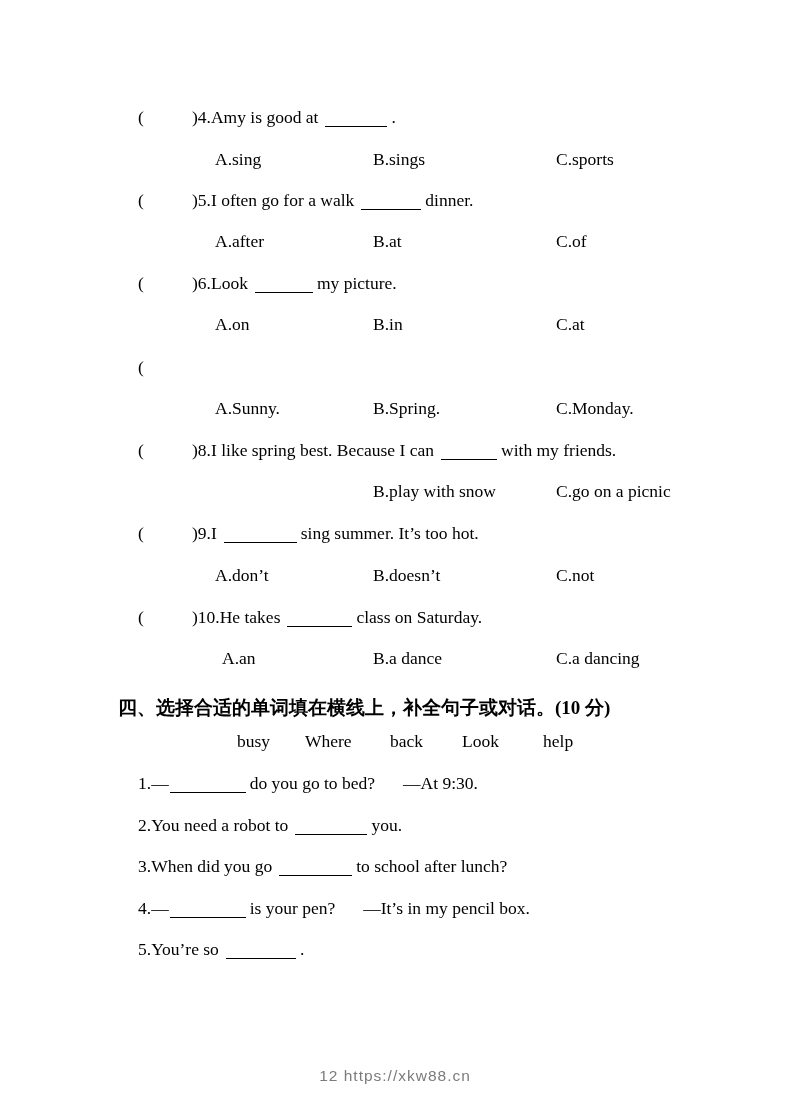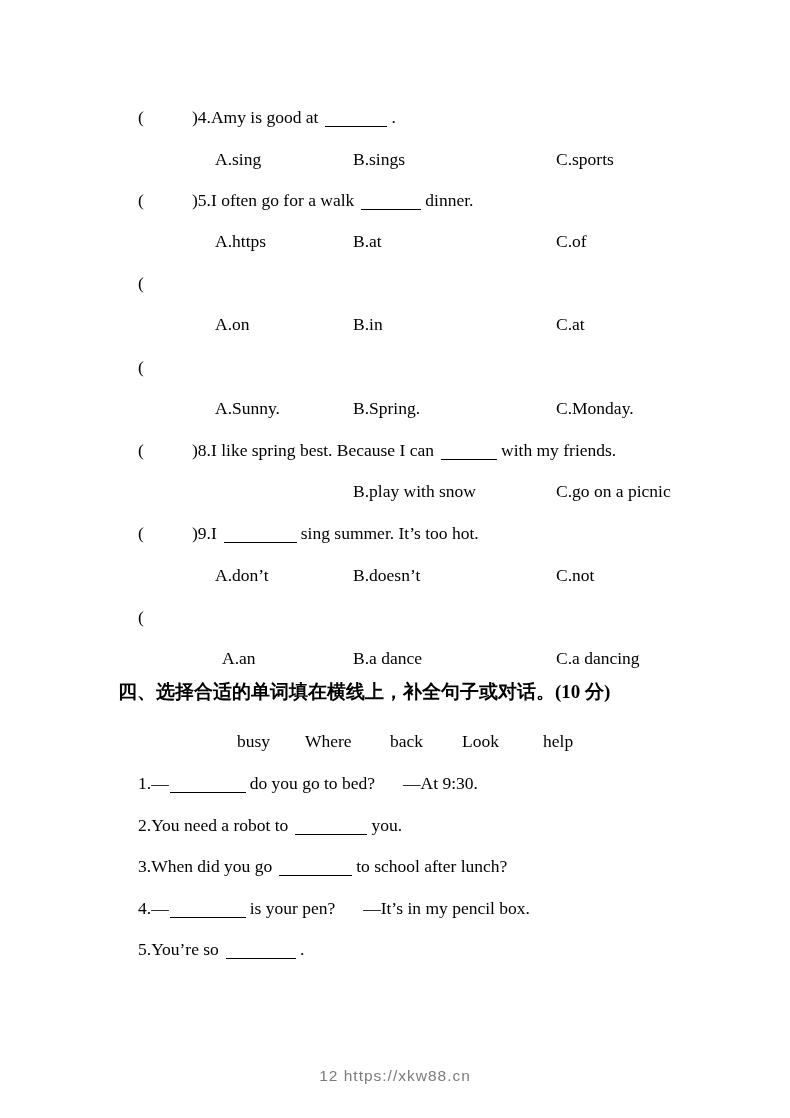--- a/index.html
+++ b/index.html
@@ -24,25 +24,25 @@
     border-bottom:1.3px solid #000;
     height:5px;
     vertical-align:-4px;
     margin:0 4px 0 7px;
   }
   .blank.tight { margin-left:1px; }
   .w56{width:56px}.w58{width:58px}.w60{width:60px}.w62{width:62px}
   .w65{width:65px}.w70{width:70px}.w72{width:72px}.w73{width:73px}
   .w76{width:76px}.w78{width:78px}
   .optA { position:absolute; left:215px; }
-  .optB { position:absolute; left:353px;text-align:right; }
+  .optB { position:absolute; left:373px;text-align:right; }
   .optC { position:absolute; left:556px; }
   .heading {
     position:absolute; left:118px;
-    font-weight:bold; font-size:19px;
+    font-weight:bold; font-size:19px;margin-top:16px;
   }
   .bankword { position:absolute;text-align:right; }
   .bw0{left:237px}.bw1{left:305px}.bw2{left:390px}.bw3{left:462px}.bw4{left:543px}
   .ansdash { margin-left:30px; }
   .tail    { margin-left:28px;text-align:center; }
   .footer {
     position:absolute; top:1067px; left:0; width:790px;
     text-align:center;
     font-family:"Liberation Sans", sans-serif;
     font-size:15.5px; color:#7b7b7b; letter-spacing:1px;
@@ -59,27 +59,28 @@
   <span class="optA">A.sing</span>
   <span class="optB">B.sings</span>
   <span class="optC">C.sports</span>
 </div>
 
 <div class="row" style="top:187px">
   <span class="paren">(</span>
   <span class="qtext"><span>)5.I often go for a walk</span><span class="blank w60"></span><span>dinner.</span></span>
 </div>
 <div class="row" style="top:228px">
-  <span class="optA">A.https</span>
+  <span class="optA">A.after</span>
   <span class="optB">B.at</span>
   <span class="optC">C.of</span>
 </div>
 
 <div class="row" style="top:270px">
   <span class="paren">(</span>
+  <span class="qtext"><span>)6.Look</span><span class="blank w58"></span><span>my picture.</span></span>
 </div>
 <div class="row" style="top:311px">
   <span class="optA">A.on</span>
   <span class="optB">B.in</span>
   <span class="optC">C.at</span>
 </div>
 
 <div class="row" style="top:354px">
   <span class="paren">(</span>
 </div>
@@ -103,20 +104,21 @@
   <span class="qtext"><span>)9.I</span><span class="blank w73"></span><span>sing summer. It’s too hot.</span></span>
 </div>
 <div class="row" style="top:562px">
   <span class="optA">A.don’t</span>
   <span class="optB">B.doesn’t</span>
   <span class="optC">C.not</span>
 </div>
 
 <div class="row" style="top:604px">
   <span class="paren">(</span>
+  <span class="qtext"><span>)10.He takes</span><span class="blank w65"></span><span>class on Saturday.</span></span>
 </div>
 <div class="row" style="top:645px">
   <span class="optA" style="left:222px">A.an</span>
   <span class="optB">B.a dance</span>
   <span class="optC">C.a dancing</span>
 </div>
 
 <div class="row" style="top:679px">
   <span class="heading">四、选择合适的单词填在横线上，补全句子或对话。(10 分)</span>
 </div>

